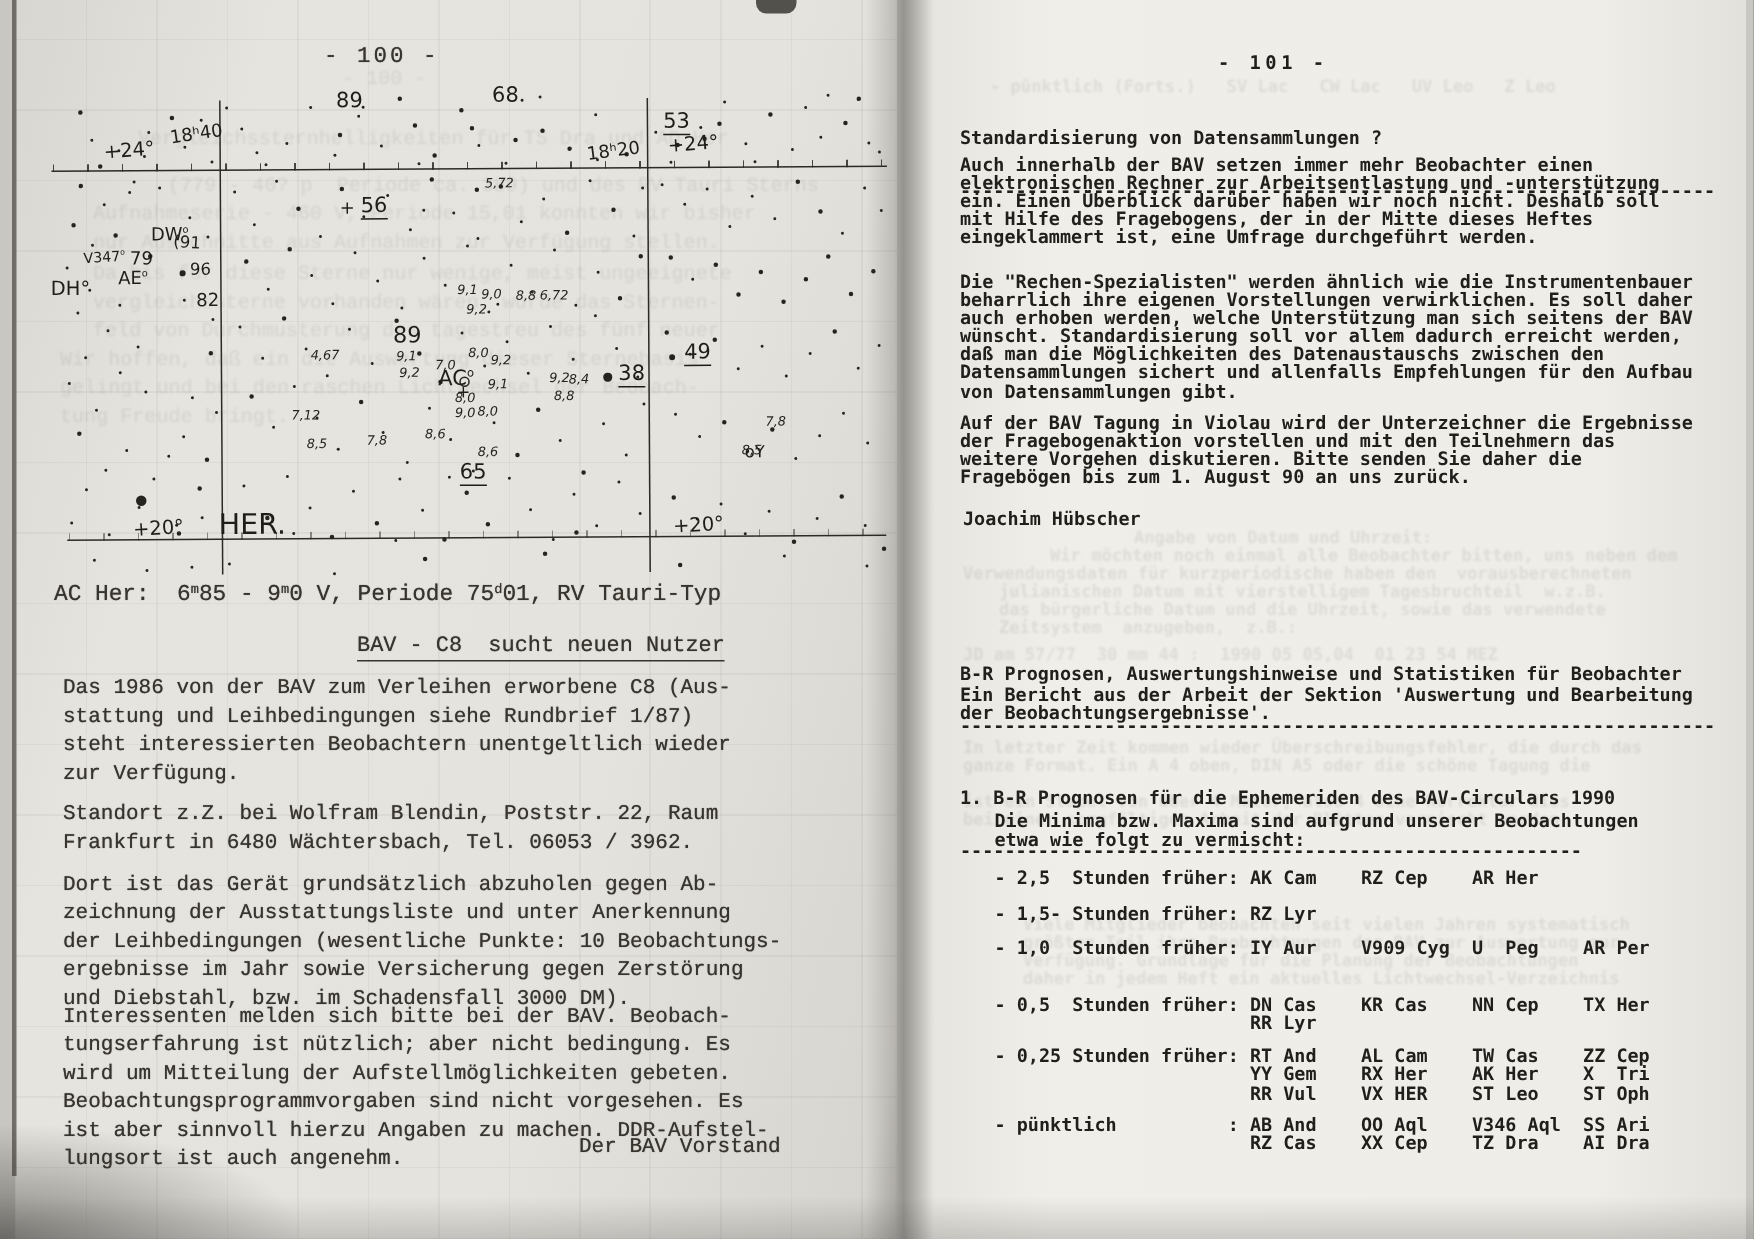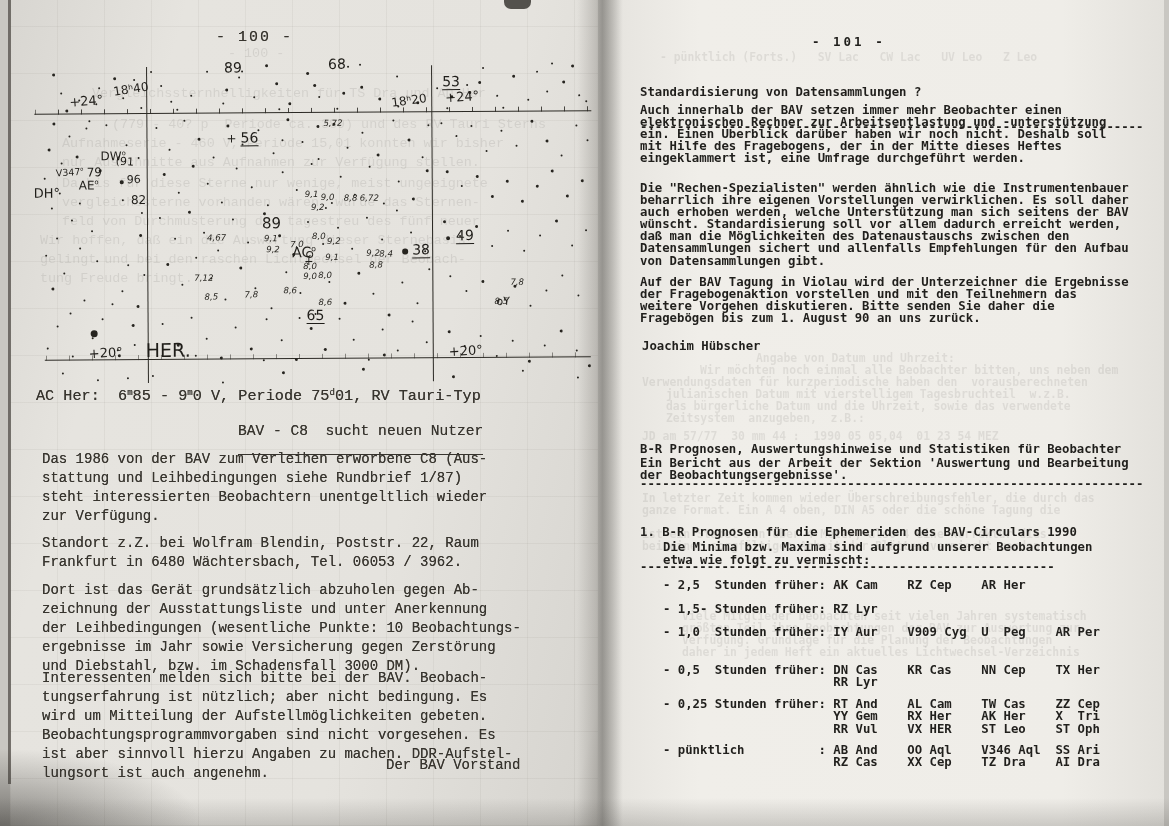--- a/index.html
+++ b/index.html
@@ -22,21 +22,21 @@
   .bottom-shade{position:absolute;left:0;top:798px;width:1169px;height:28px;
     background:linear-gradient(rgba(0,0,0,0),rgba(58,56,52,.2));}
 
   
   .tw{position:absolute;font-family:"Liberation Mono",monospace;font-size:14px;line-height:19px;
       color:#37342e;white-space:pre;text-shadow:0 0 .6px rgba(55,52,46,.8);}
   .pagenum-left{left:216px;top:28px;font-size:15px;letter-spacing:2px;}
   .caption{left:36px;top:387px;font-size:15.2px;}
   .caption .msup{font-size:.6em;position:relative;top:-.5em;}
   .heading-left{left:238px;top:422px;font-size:14.6px;}
-  .ul{border-bottom:1.5px solid #37342e;padding-bottom:15px;}
+  .ul{border-bottom:1.5px solid #37342e;padding-bottom:1px;}
   .signature-left{left:386px;top:756px;}
 
   
   .dm{position:absolute;font-family:"DejaVu Sans Mono",monospace;font-weight:bold;font-size:12.3px;
       line-height:12.1px;color:#201f1c;white-space:pre;}
   .pagenum-right{left:812px;top:36px;letter-spacing:3px;font-size:12.5px;}
   .s1title{left:640px;top:64px;line-height:11.5px;}
   .joachim{left:642px;top:340px;}
   .s2title{left:640px;top:421px;line-height:11.5px;}
   .s2intro{left:640px;top:457px;}

